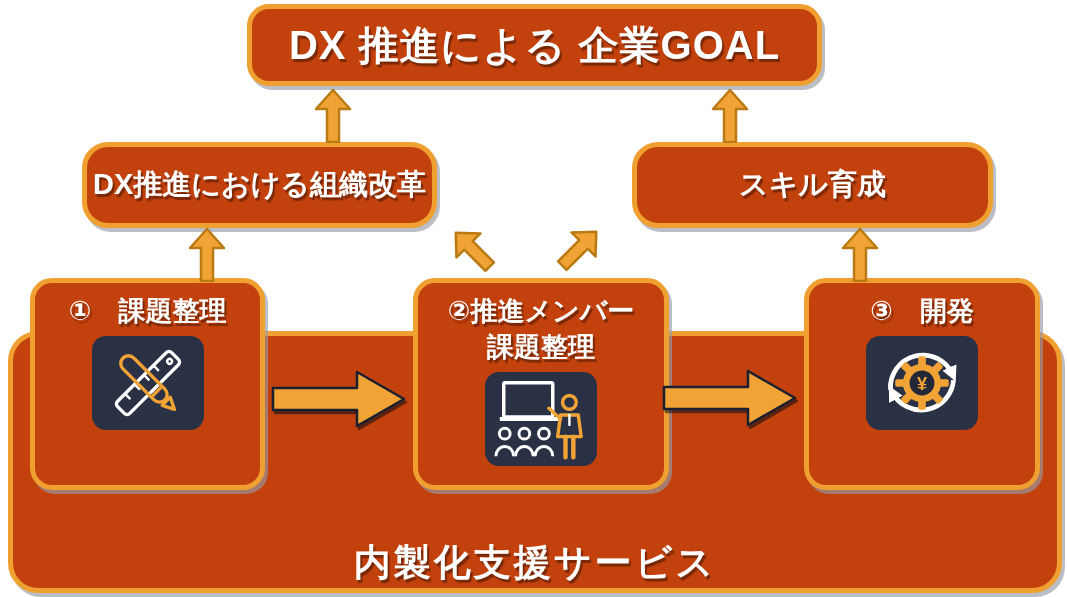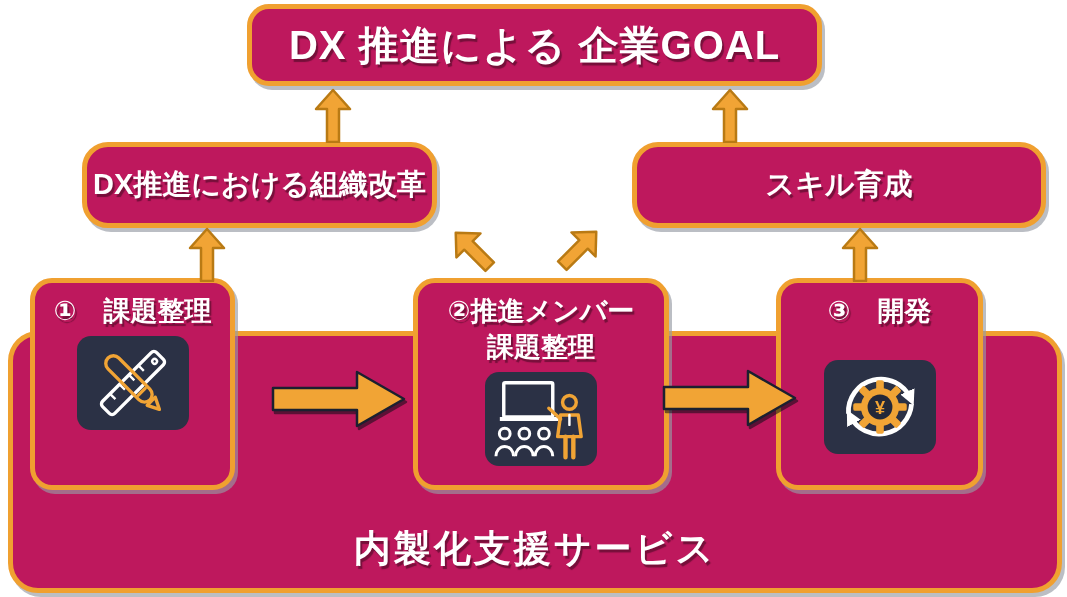--- a/index.html
+++ b/index.html
@@ -1,46 +1,46 @@
 <!DOCTYPE html>
 <html><head>
 <meta charset="utf-8">
 <style>
   html,body{margin:0;padding:0;background:#ffffff;}
   body{font-family:"Liberation Sans","DejaVu Sans",sans-serif;font-weight:bold;}
   #stage{position:relative;width:1067px;height:597px;overflow:hidden;}
 
   .panel{
     position:absolute;box-sizing:border-box;
-    background:#be185d;border:5px solid #F0A030;
+    background:#c2410c;border:5px solid #F0A030;
     box-shadow:3px 4px 0 rgba(150,155,165,.65);
     color:#fff;display:flex;align-items:center;justify-content:center;
     text-align:center;
   }
   .label{color:#fff;text-shadow:2px 2.5px 1px rgba(0,0,0,.38);white-space:nowrap;}
 
   
   #service-container{left:8px;top:331px;width:1054px;height:262px;border-radius:30px;align-items:flex-end;}
-  #service-container .label{font-size:37px;letter-spacing:3px;margin-bottom:14px;}
+  #service-container .label{font-size:37px;letter-spacing:3px;}
 
   
   #goal-box{left:247px;top:4px;width:575px;height:82px;border-radius:22px;}
   #goal-box .label{font-size:40px;letter-spacing:1px;}
 
   
   .outcome{height:86px;top:142px;border-radius:26px;}
   #outcome-left{left:82px;width:355px;}
-  #outcome-right{left:632px;width:414px;}
+  #outcome-right{left:632px;width:361px;}
   .outcome .label{font-size:29px;}
 
   
   .step{top:278px;height:212px;border-radius:22px;flex-direction:column;justify-content:flex-start;padding-top:10px;}
-  #step-1{left:30px;width:205px;}
+  #step-1{left:30px;width:235px;}
   #step-2{left:413px;width:256px;}
-  #step-3{left:776px;width:207px;gap:24px;}
+  #step-3{left:804px;width:236px;}
   .step .label{font-size:27px;line-height:36px;}
   .icon-tile{
     margin-top:7px;width:112px;height:94px;border-radius:14px;
     background:#2B3145;display:flex;align-items:center;justify-content:center;
   }
 
   .arrow{position:absolute;}
   .v-arrow polygon,.d-arrow polygon{fill:#F1A435;stroke:#B97A14;stroke-width:2.5;stroke-linejoin:round;}
   .h-arrow polygon{fill:#F1A435;stroke:#1B2030;stroke-width:2.5;stroke-linejoin:round;}
   .h-arrow{filter:drop-shadow(2px 3px 0 rgba(10,12,20,.55));}

